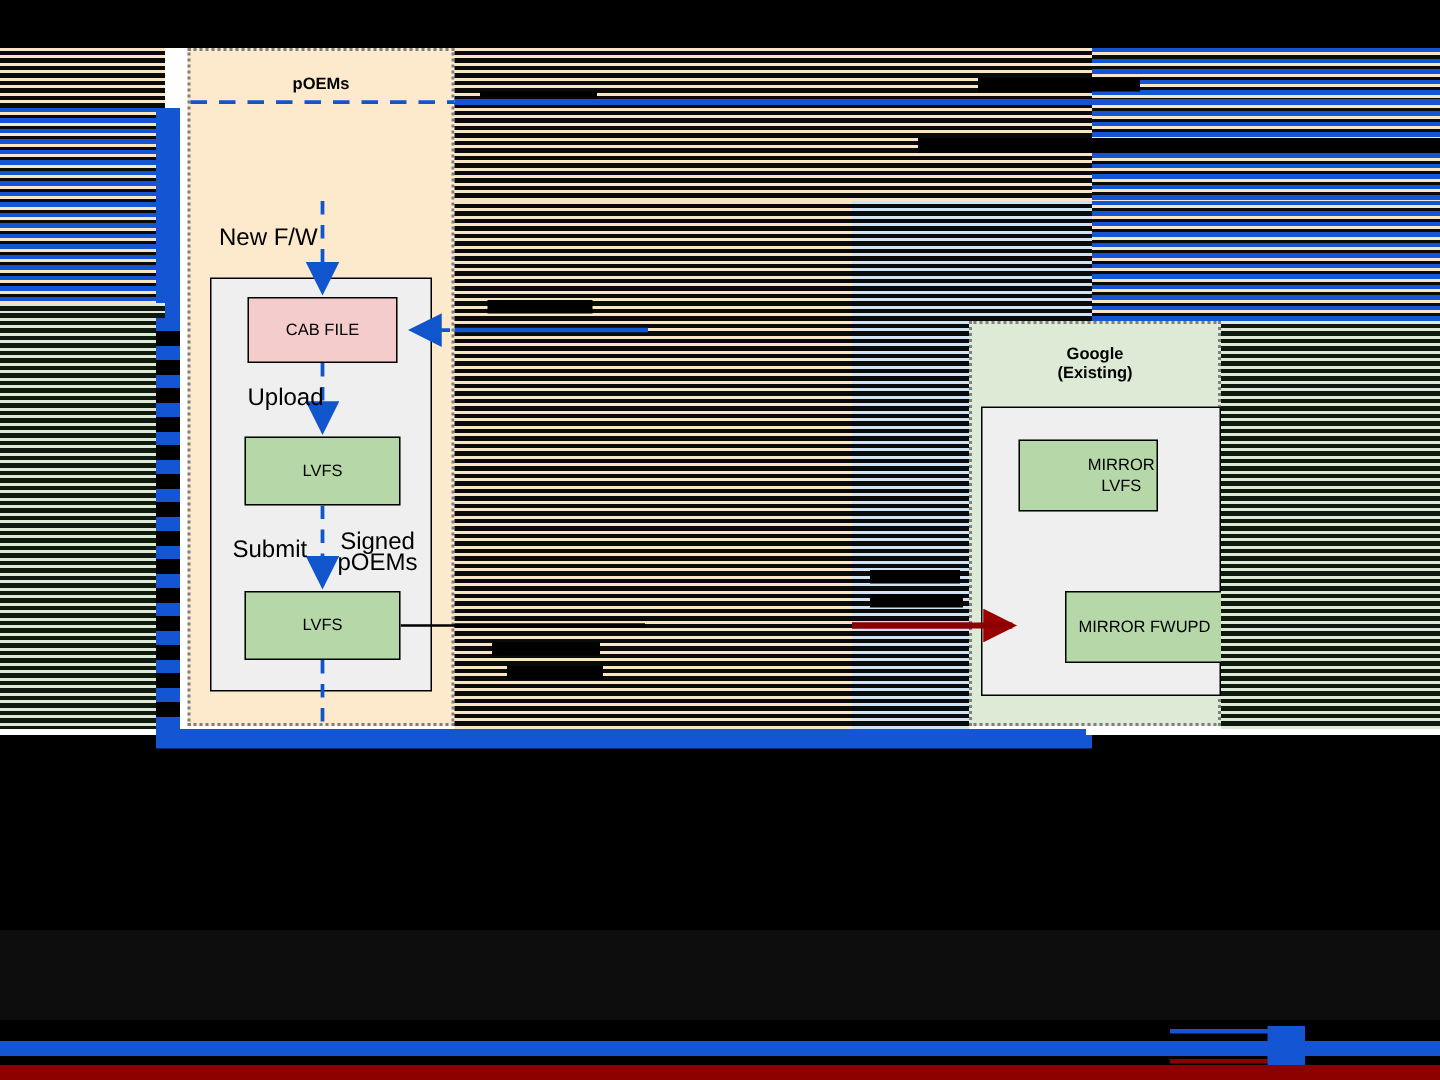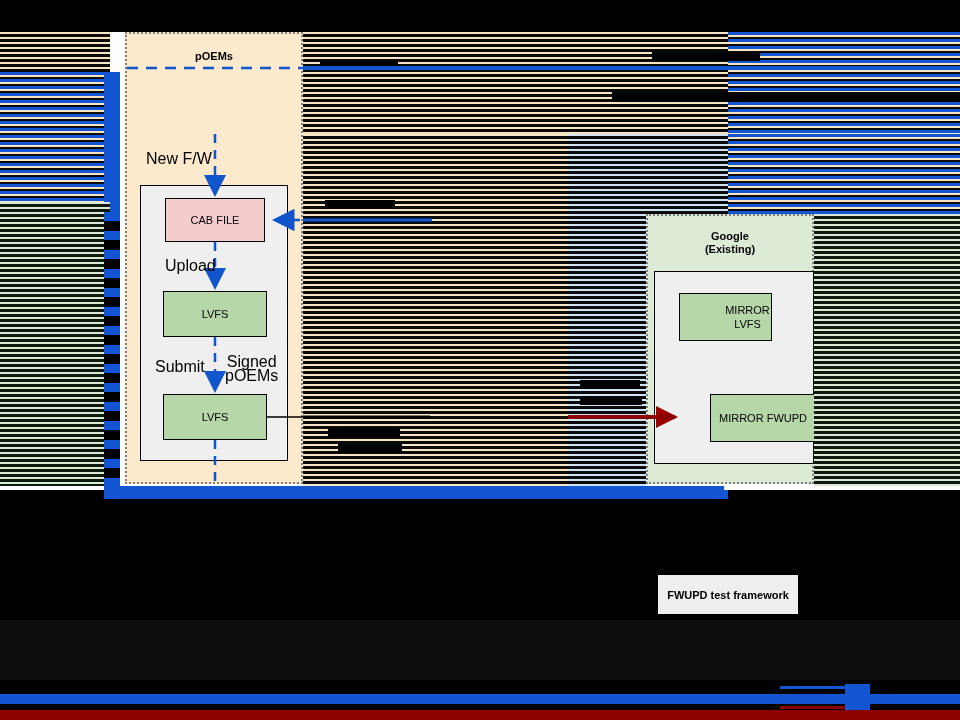--- a/index.html
+++ b/index.html
@@ -222,23 +222,20 @@
       <line x1="568" y1="417" x2="648" y2="417" stroke="#8c0000" stroke-width="4"></line>
     </svg>
 
     <div class="glitch gl-solidblue" style="left:104px;top:486px;width:620px;height:6px;"></div>
   </div>
 
   <div id="blackout"></div>
   <div class="glitch gl-solidblue" style="left:104px;top:490px;width:624px;height:9px;"></div>
   <div id="blackout2"></div>
 
-  <div class="node n-white" id="n-testfw">
-    <span>FWUPD test framework</span>
-  </div>
 
   <div class="glitch gl-solidblue" style="left:780px;top:686px;width:90px;height:3px;"></div>
   <div class="glitch gl-solidblue" style="left:845px;top:684px;width:25px;height:12px;"></div>
   <div class="glitch gl-solidblue" style="left:0;top:694px;width:960px;height:10px;"></div>
   <div class="glitch gl-darkred" style="left:780px;top:706px;width:90px;height:3px;"></div>
   <div class="glitch gl-darkred" style="left:0;top:710px;width:960px;height:10px;"></div>
   <div class="glitch gl-solidblue" style="left:845px;top:702px;width:25px;height:8px;"></div>
 
 </div>
 

